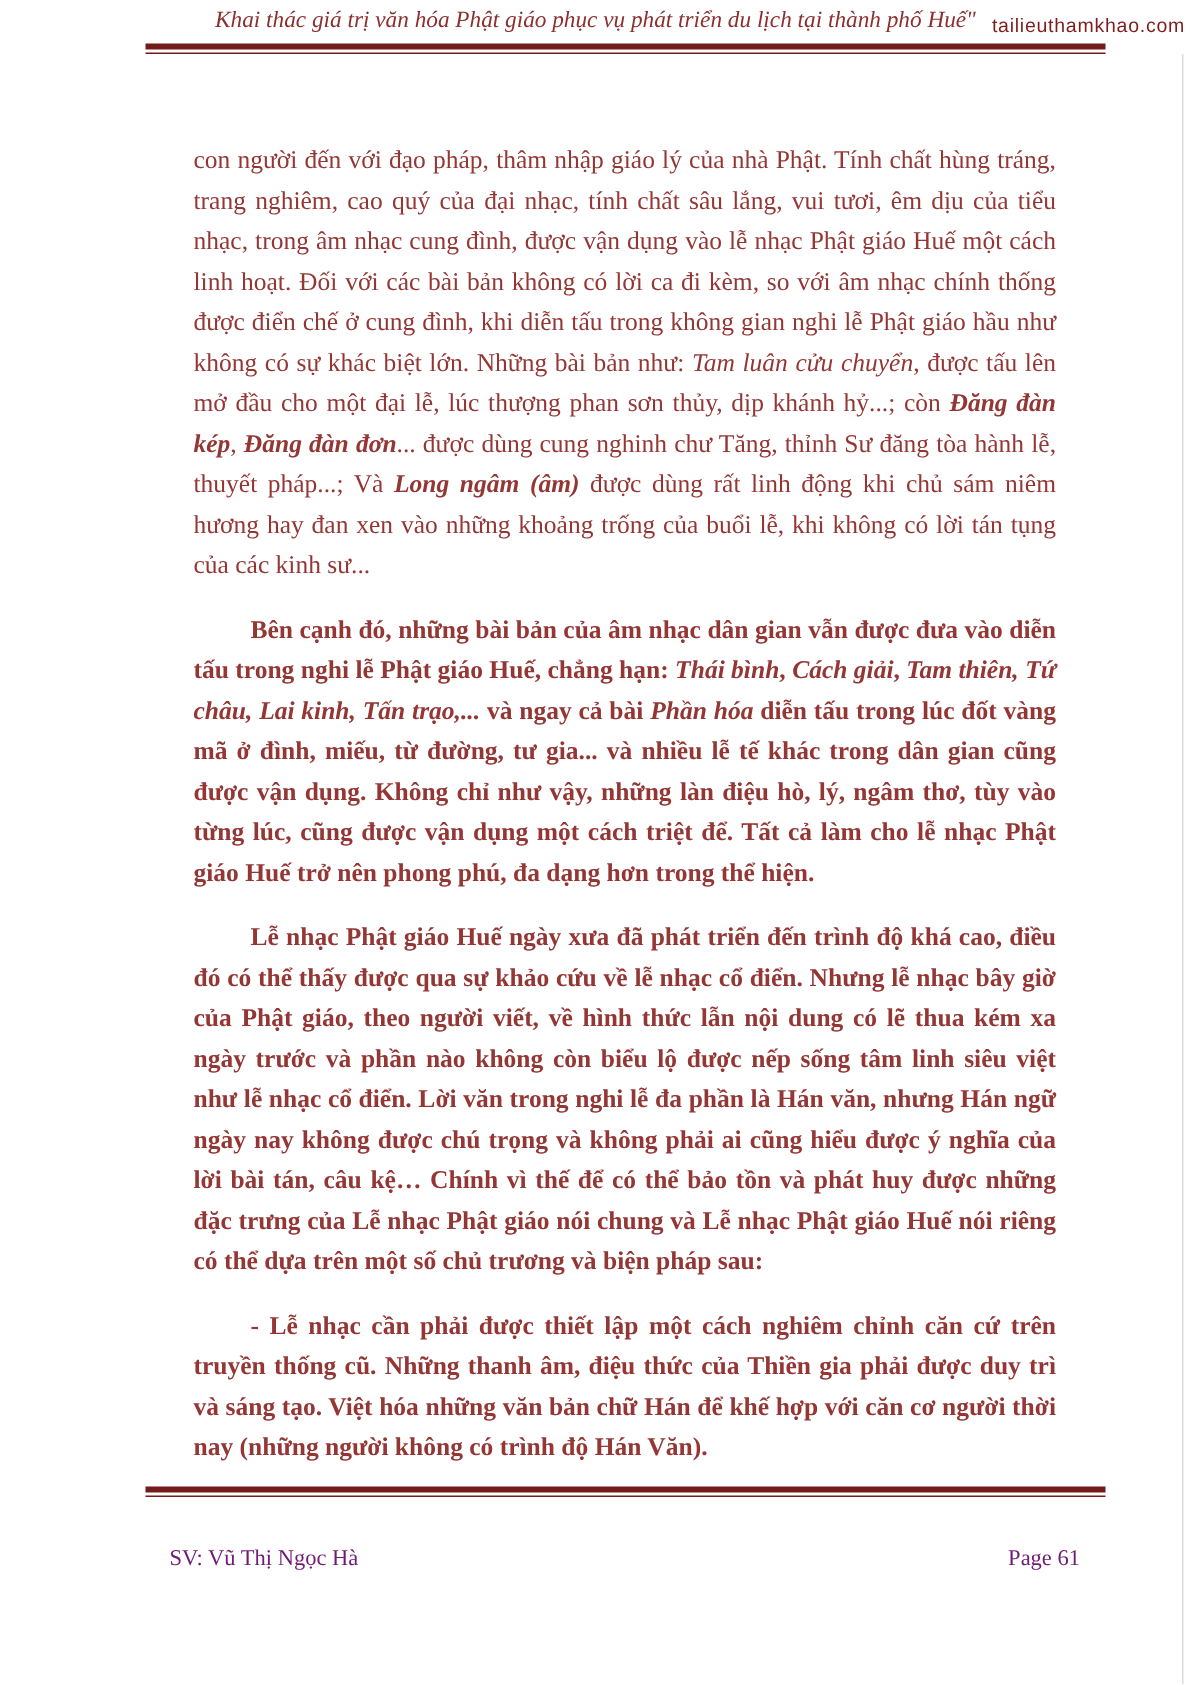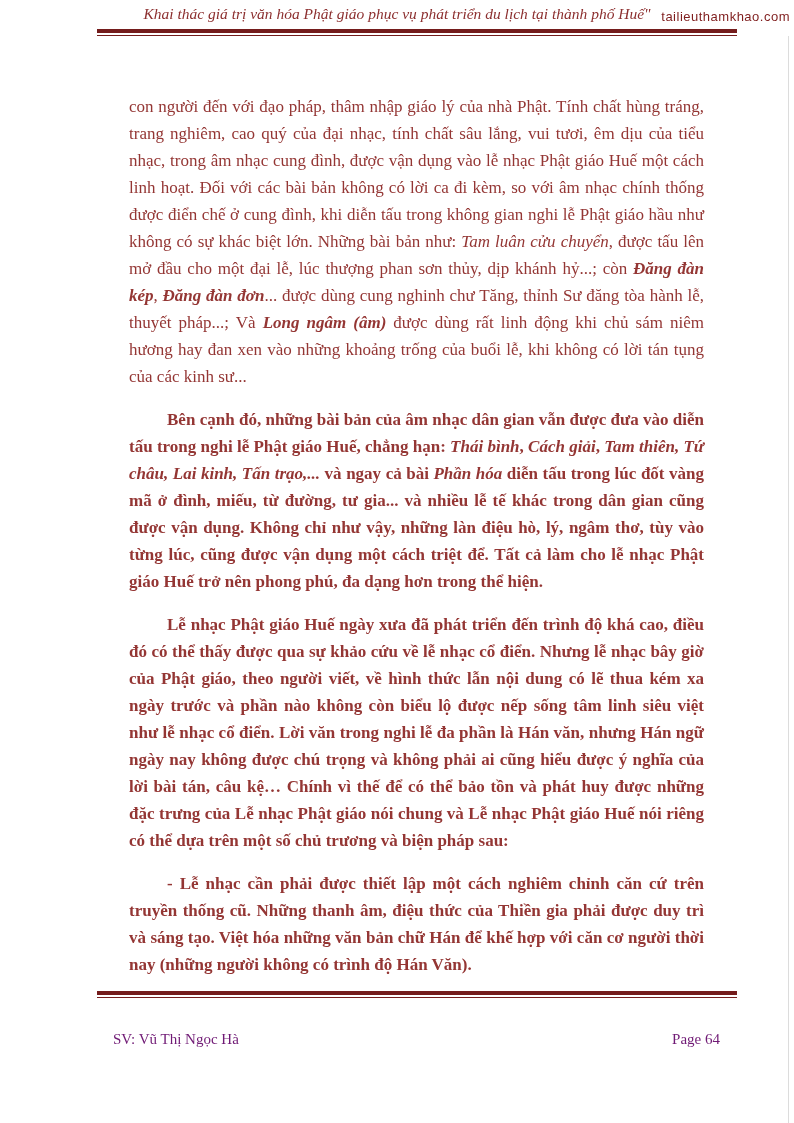--- a/index.html
+++ b/index.html
@@ -87,18 +87,18 @@
       <p class=""><span>con người đến với đạo pháp, thâm nhập giáo lý của nhà Phật. Tính chất hùng tráng, trang nghiêm, cao quý của đại nhạc, tính chất sâu lắng, vui tươi, êm dịu của tiểu nhạc, trong âm nhạc cung đình, được vận dụng vào lễ nhạc Phật giáo Huế một cách linh hoạt. Đối với các bài bản không có lời ca đi kèm, so với âm nhạc chính thống được điển chế ở cung đình, khi diễn tấu trong không gian nghi lễ Phật giáo hầu như không có sự khác biệt lớn. Những bài bản như: </span><span style="font-style: italic;">Tam luân cửu chuyển</span><span>, được tấu lên mở đầu cho một đại lễ, lúc thượng phan sơn thủy, dịp khánh hỷ...; còn </span><span style="font-style: italic; font-weight: bold;">Đăng đàn kép</span><span>, </span><span style="font-style: italic; font-weight: bold;">Đăng đàn đơn</span><span>... được dùng cung nghinh chư Tăng, thỉnh Sư đăng tòa hành lễ, thuyết pháp...; Và </span><span style="font-style: italic; font-weight: bold;">Long ngâm (âm)</span><span> được dùng rất linh động khi chủ sám niêm hương hay đan xen vào những khoảng trống của buổi lễ, khi không có lời tán tụng của các kinh sư...</span></p>
       <p class="indent gap"><span>Bên cạnh đó, những bài bản của âm nhạc dân gian vẫn được đưa vào diễn tấu trong nghi lễ Phật giáo Huế, chẳng hạn: </span><span style="font-style: italic;">Thái bình</span><span>, </span><span style="font-style: italic;">Cách giải</span><span>, </span><span style="font-style: italic;">Tam thiên, Tứ châu, Lai kinh, Tấn trạo,...</span><span> và ngay cả bài </span><span style="font-style: italic;">Phần hóa</span><span> diễn tấu trong lúc đốt vàng mã ở đình, miếu, từ đường, tư gia... và nhiều lễ tế khác trong dân gian cũng được vận dụng. Không chỉ như vậy, những làn điệu hò, lý, ngâm thơ, tùy vào từng lúc, cũng được vận dụng một cách triệt để. Tất cả làm cho lễ nhạc Phật giáo Huế trở nên phong phú, đa dạng hơn trong thể hiện.</span></p>
       <p class="indent "><span>Lễ nhạc Phật giáo Huế ngày xưa đã phát triển đến trình độ khá cao, điều đó có thể thấy được qua sự khảo cứu về lễ nhạc cổ điển. Nhưng lễ nhạc bây giờ của Phật giáo, theo người viết, về hình thức lẫn nội dung có lẽ thua kém xa ngày trước và phần nào không còn biểu lộ được nếp sống tâm linh siêu việt như lễ nhạc cổ điển. Lời văn trong nghi lễ đa phần là Hán văn, nhưng Hán ngữ ngày nay không được chú trọng và không phải ai cũng hiểu được ý nghĩa của lời bài tán, câu kệ… Chính vì thế để có thể bảo tồn và phát huy được những đặc trưng của Lễ nhạc Phật giáo nói chung và Lễ nhạc Phật giáo Huế nói riêng có thể dựa trên một số chủ trương và biện pháp sau:</span></p>
       <p class="indent gap"><span>- Lễ nhạc cần phải được thiết lập một cách nghiêm chỉnh căn cứ trên truyền thống cũ. Những thanh âm, điệu thức của Thiền gia phải được duy trì và sáng tạo. Việt hóa những văn bản chữ Hán để khế hợp với căn cơ người thời nay (những người không có trình độ Hán Văn).</span></p>
     </div>
 
   <div class="double-rule rule-bottom"></div>
 
   <div class="footer">
     <span>SV: Vũ Thị Ngọc Hà</span>
-    <span>Page 64</span>
+    <span>Page 61</span>
   </div>
 
   <div class="page-edge-line"></div>
 
 </div>
 
 </body></html>

